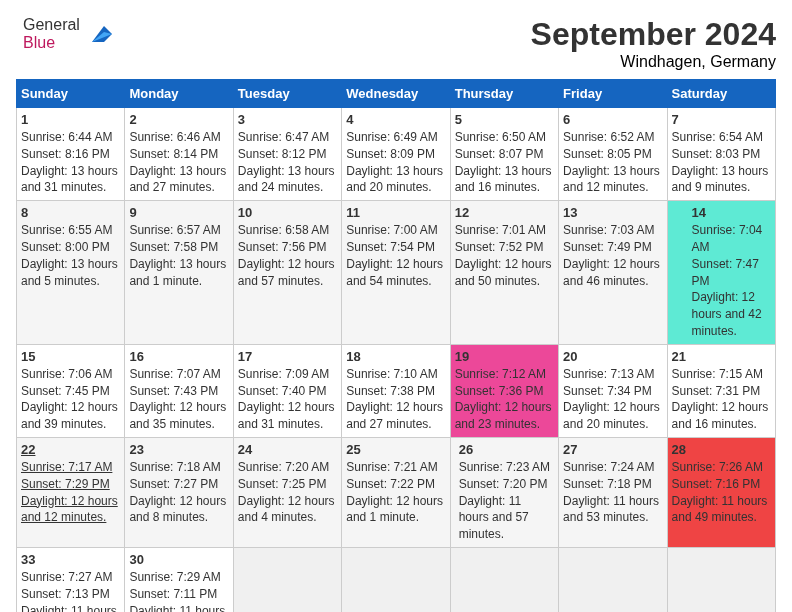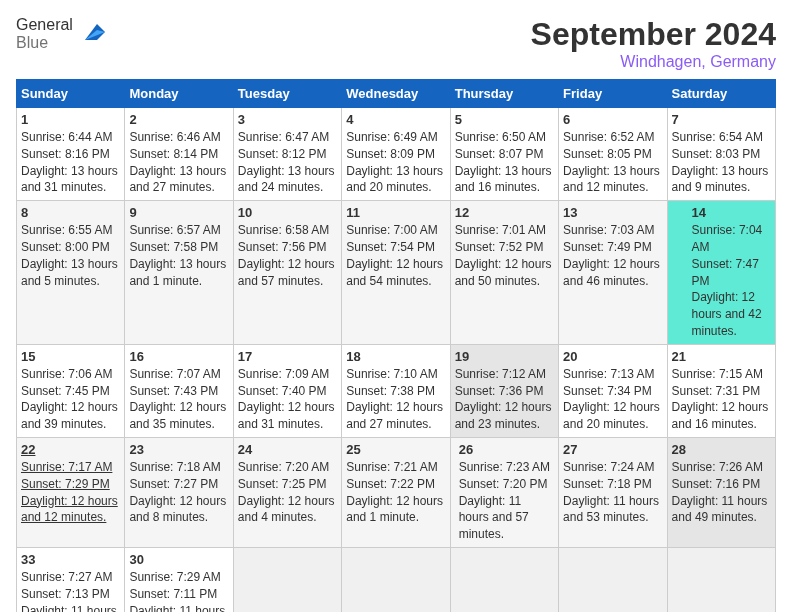--- a/index.html
+++ b/index.html
@@ -14,30 +14,30 @@
       display: flex;
       justify-content: space-between;
       align-items: flex-start;
       margin-bottom: 8px;
     }
     .logo {
       display: flex;
       align-items: center;
     }
     .logo-general { color: #333; }
-    .logo-blue { color: #737373; }
+    .logo-blue { color: #be185d; }
     .title-block { text-align: right; }
     .month-title {
       font-size: 32px;
       font-weight: bold;
       color: #333;
     }
     .location {
       font-size: 16px;
-      color: #8b5cf6;
+      color: #000000;
     }
     table {
       width: 100%;
       border-collapse: collapse;
       table-layout: fixed;
     }
     th {
       background-color: #1565c0;
       color: #ffffff;
       font-size: 13px;
@@ -72,21 +72,21 @@
     tr:nth-child(even) td:not(.empty) {
       background: #f9f9f9;
     }
   </style>
 </head>
 <body>
 
 <div class="header">
   <div class="logo">
     <div>
-      <div style="display:flex;align-items:flex-start;">
+      <div style="display:flex;align-items:center;margin-left:7px;">
         <div>
           <span class="logo-general">General</span><br>
           <span class="logo-blue">Blue</span>
         </div>
         <svg width="32" height="32" viewBox="0 0 32 32" style="margin-left:4px;">
           <path d="M8 24 L20 8 L28 16 L20 24 Z" fill="#1565c0"></path>
           <path d="M8 24 L20 14 L28 16 L8 24 Z" fill="#42a5f5"></path>
         </svg>
       </div>
     </div>
@@ -252,21 +252,21 @@
         </div>
       </td>
         <td style="background: rgb(255, 255, 255);">
         <span class="day-num">18</span>
         <div class="day-info">
           Sunrise: 7:10 AM<br>
           Sunset: 7:38 PM<br>
           Daylight: 12 hours and 27 minutes.
         </div>
       </td>
-        <td style="background: #e5e5e5;">
+        <td style="background: #ec4899;">
         <span class="day-num">19</span>
         <div class="day-info">
           Sunrise: 7:12 AM<br>
           Sunset: 7:36 PM<br>
           Daylight: 12 hours and 23 minutes.
         </div>
       </td>
         <td style="background: rgb(255, 255, 255);">
         <span class="day-num">20</span>
         <div class="day-info">
@@ -326,21 +326,21 @@
         </div>
       </td>
         <td style="background: rgb(245, 245, 245);">
         <span class="day-num">27</span>
         <div class="day-info">
           Sunrise: 7:24 AM<br>
           Sunset: 7:18 PM<br>
           Daylight: 11 hours and 53 minutes.
         </div>
       </td>
-        <td style="background: #e5e5e5; margin-left: 42px;">
+        <td style="background: #ef4444; margin-left: 42px;">
         <span class="day-num">28</span>
         <div class="day-info">
           Sunrise: 7:26 AM<br>
           Sunset: 7:16 PM<br>
           Daylight: 11 hours and 49 minutes.
         </div>
       </td>
       </tr>
       <tr>
         <td style="background: rgb(255, 255, 255);">

